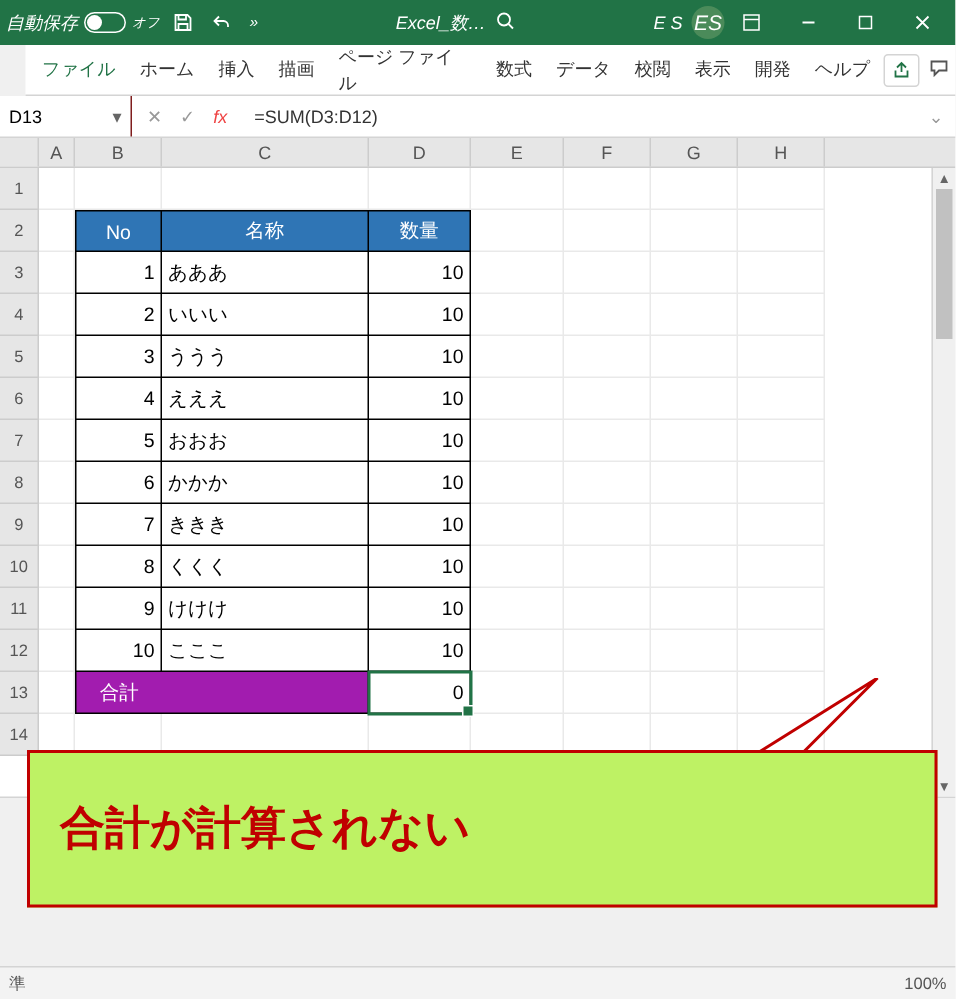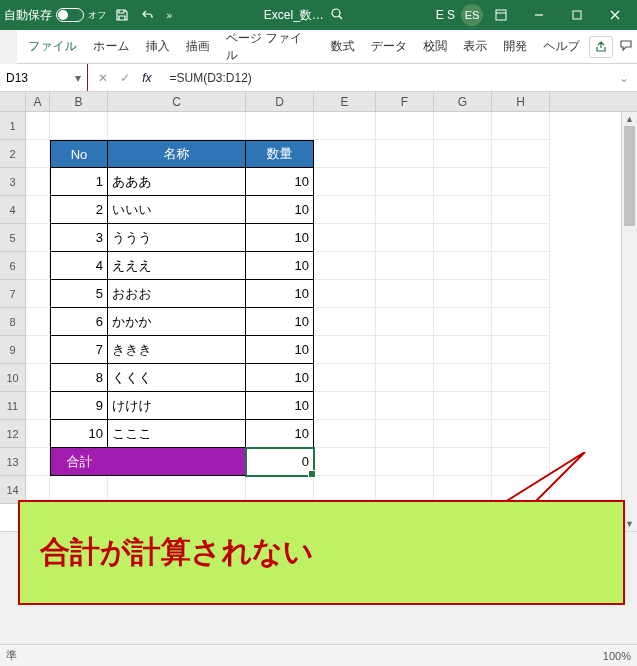--- a/index.html
+++ b/index.html
@@ -1,38 +1,38 @@
 <!DOCTYPE html>
 <html><head>
 <meta charset="utf-8">
 <style>
   * { box-sizing: border-box; margin: 0; padding: 0; font-family: "Meiryo", "Yu Gothic", sans-serif; }
   body { background: #f0f0f0; width: 637px; height: 666px; overflow: hidden; position: relative; }
-  .titlebar { background: #217346; height: 30px; display: flex; align-items: center; color: #fff; font-size: 12px; padding: 2px 4px; }
+  .titlebar { background: #217346; height: 30px; display: flex; align-items: center; color: #fff; font-size: 12px; padding: 2px 4px; font-style: italic; }
   .autosave { display: flex; align-items: center; gap: 4px; margin-right: 8px; }
   .autosave-toggle { width: 28px; height: 14px; border: 1px solid #fff; border-radius: 8px; position: relative; }
   .autosave-toggle::after { content: ""; width: 10px; height: 10px; border-radius: 50%; background: #fff; position: absolute; left: 1px; top: 1px; }
   .qat { display: flex; gap: 10px; align-items: center; }
   .qat-icon { width: 16px; height: 16px; display: inline-flex; align-items: center; justify-content: center; }
   .title-center { flex: 1; text-align: center; display: flex; align-items: center; justify-content: center; gap: 6px; }
   .winbtns { display: flex; gap: 2px; }
   .winbtn { width: 36px; height: 30px; display: flex; align-items: center; justify-content: center; }
-  .avatar { width: 22px; height: 22px; border-radius: 50%; background: #4b8b5a; display: inline-flex; align-items: center; justify-content: center; font-size: 11px; color: #fff; }
+  .avatar { width: 22px; height: 22px; border-radius: 50%; background: #4b8b5a; display: inline-flex; align-items: center; justify-content: center; font-size: 14px; color: #fff; }
 
   .ribbon { background: #fff; height: 34px; display: flex; align-items: center; border-bottom: 1px solid #d4d4d4; font-size: 12px; padding: 0 4px; gap: 2px; margin-left: 17px; }
   .ribbon-tab { padding: 4px 7px; color: #333; cursor: pointer; }
   .ribbon-tab.file { color: #217346; font-weight: normal; }
   .ribbon-right { margin-left: auto; display: flex; gap: 6px; align-items: center; }
   .ribbon-share { width: 24px; height: 22px; border: 1px solid #d4d4d4; border-radius: 3px; display: flex; align-items: center; justify-content: center; }
 
   .namebox-row { background: #fff; height: 28px; display: flex; align-items: center; border-bottom: 1px solid #d4d4d4; font-size: 12px; }
   .namebox { width: 88px; border-right: 1px solid #7f1d1d; padding: 0 6px; height: 100%; display: flex; align-items: center; justify-content: space-between; }
   .namebox-dd { color: #666; }
   .fx-btns { display: flex; gap: 12px; padding: 0 10px; color: #999; align-items: center; }
-  .fx-label { font-style: italic; color: #0f172a; }
+  .fx-label { font-style: italic; color: #ef4444; }
   .formula-input { flex: 1; padding: 0 8px; color: #333; }
   .formula-dd { padding: 0 8px; color: #999; }
 
   .grid-wrap { background: #fff; position: relative; height: 440px; overflow: hidden; border-bottom: 1px solid #d4d4d4; }
   .col-headers { display: flex; height: 20px; border-bottom: 1px solid #ccc; background: #e6e6e6; }
   .corner { width: 26px; border-right: 1px solid #ccc; background: #e6e6e6; }
   .col-h { border-right: 1px solid #ccc; text-align: center; font-size: 12px; color: #555; line-height: 20px; }
   .rows { position: relative; }
   .row { display: flex; height: 28px; }
   .row-h { width: 26px; border-right: 1px solid #ccc; border-bottom: 1px solid #ccc; background: #e6e6e6; text-align: center; font-size: 11px; color: #555; display: flex; align-items: center; justify-content: center; }

